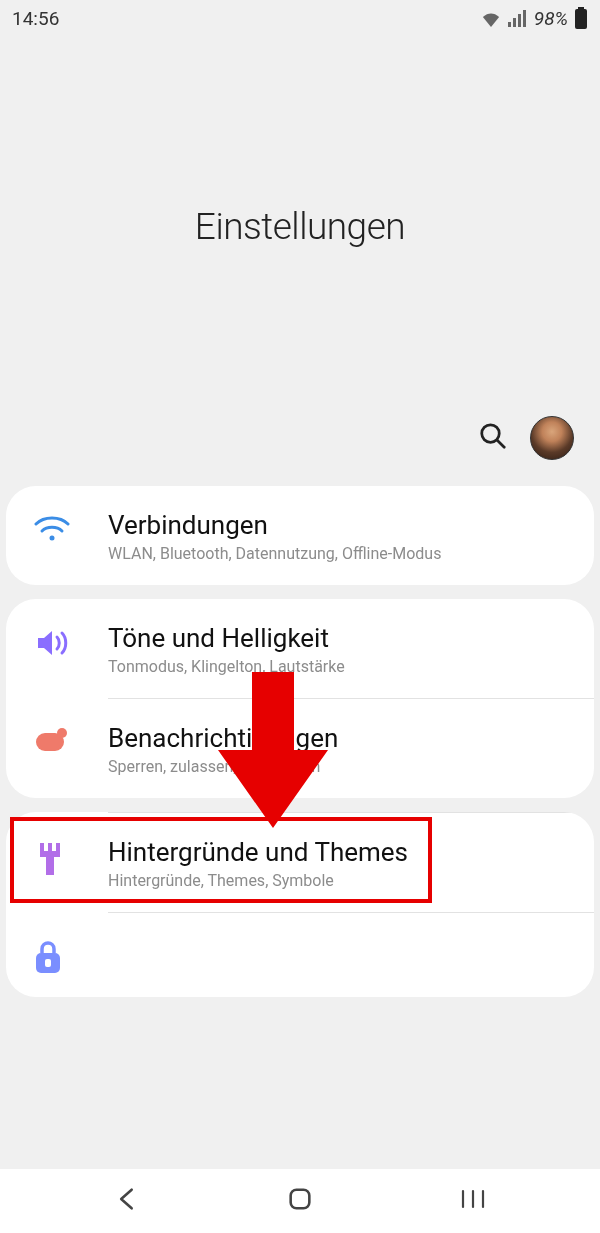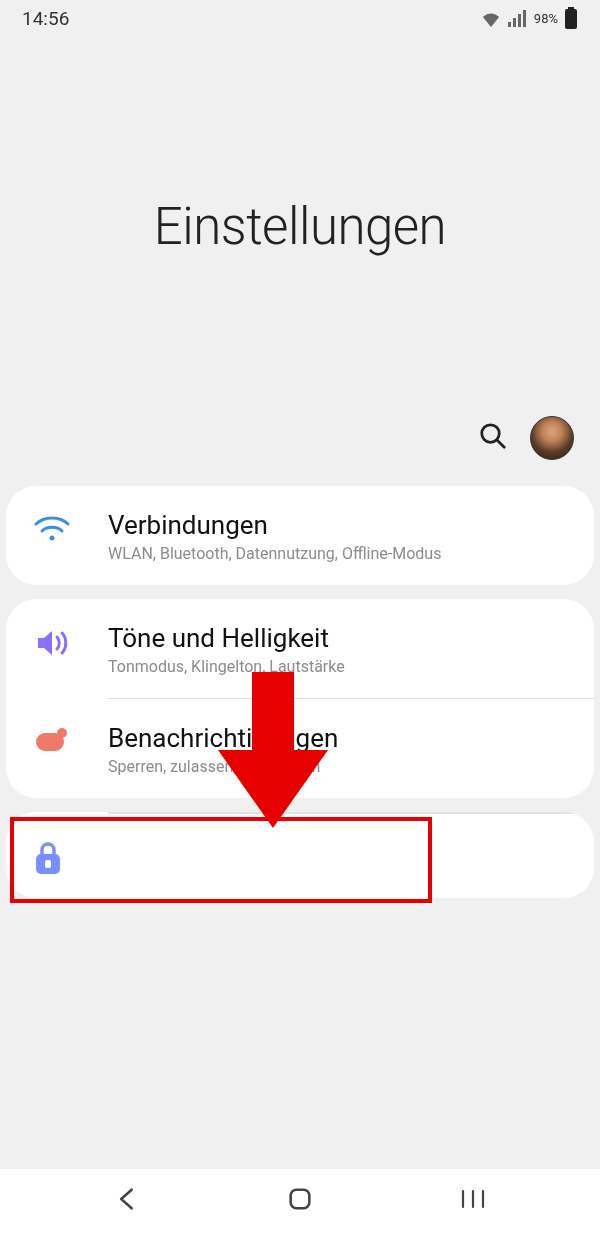--- a/index.html
+++ b/index.html
@@ -9,35 +9,35 @@
     background: #f0f0f0;
     font-family: -apple-system, BlinkMacSystemFont, "Segoe UI", Roboto, sans-serif;
     position: relative;
     overflow: hidden;
   }
   .status-bar {
     height: 36px;
     display: flex;
     align-items: center;
     justify-content: space-between;
-    padding: 0 22px;
+    padding: 0 12px;
     font-size: 19px;
     color: #333;
   }
   .status-right { display: flex; align-items: center; gap: 6px; }
   .status-right svg { display: block; }
 
   .header-area {
     height: 380px;
     display: flex;
     align-items: center;
     justify-content: center;
   }
   .page-title {
-    font-size: 51px;
+    font-size: 37px;
     font-weight: 300;
     color: #222;
     letter-spacing: -0.5px;
   }
 
   .toolbar {
     display: flex;
     align-items: center;
     justify-content: flex-end;
     gap: 22px;
@@ -129,21 +129,21 @@
   <div class="status-right">
     <svg width="22" height="18" viewBox="0 0 24 20">
       <path d="M12 20 L3 9 C6 6 9 5 12 5 C15 5 18 6 21 9 Z" fill="#666"></path>
     </svg>
     <svg width="20" height="18" viewBox="0 0 20 18">
       <rect x="0" y="13" width="3" height="5" fill="#666"></rect>
       <rect x="5" y="9" width="3" height="9" fill="#666"></rect>
       <rect x="10" y="5" width="3" height="13" fill="#666"></rect>
       <rect x="15" y="1" width="3" height="17" fill="#666"></rect>
     </svg>
-    <span style="font-size:13px;">98%</span>
+    <span style="font-size:19px;font-style:italic;">98%</span>
     <svg width="14" height="22" viewBox="0 0 14 22">
       <rect x="4" y="0" width="6" height="2" fill="#222"></rect>
       <rect x="1" y="2" width="12" height="20" rx="2" fill="#222"></rect>
     </svg>
   </div>
 </div>
 
 <div class="header-area">
   <h1 class="page-title">Einstellungen</h1>
 </div>
@@ -198,20 +198,34 @@
     </div>
     <div class="row-text">
       <div class="row-title">Benachrichtigungen</div>
       <div class="row-sub">Sperren, zulassen, priorisieren</div>
     </div>
   </div>
 </div>
 
 <div class="card">
   <div class="divider"></div>
+  <div class="row">
+    <div class="row-icon">
+      <svg width="32" height="36" viewBox="0 0 32 36">
+        <rect x="6" y="2" width="20" height="14" fill="#b26ee8"></rect>
+        <rect x="10" y="2" width="4" height="8" fill="#fff"></rect>
+        <rect x="18" y="2" width="4" height="8" fill="#fff"></rect>
+        <rect x="12" y="16" width="8" height="18" fill="#b26ee8"></rect>
+      </svg>
+    </div>
+    <div class="row-text">
+      <div class="row-title">Hintergründe und Themes</div>
+      <div class="row-sub">Hintergründe, Themes, Symbole</div>
+    </div>
+  </div>
   <div class="divider"></div>
   <div class="row">
     <div class="row-icon">
       <svg width="28" height="34" viewBox="0 0 28 34">
         <rect x="2" y="12" width="24" height="20" rx="5" fill="#7a8eff"></rect>
         <path d="M8 12 L8 8 C8 4 11 2 14 2 C17 2 20 4 20 8 L20 12" stroke="#7a8eff" stroke-width="3.5" fill="none"></path>
         <rect x="11" y="18" width="6" height="8" rx="2" fill="#fff"></rect>
       </svg>
     </div>
   </div>

